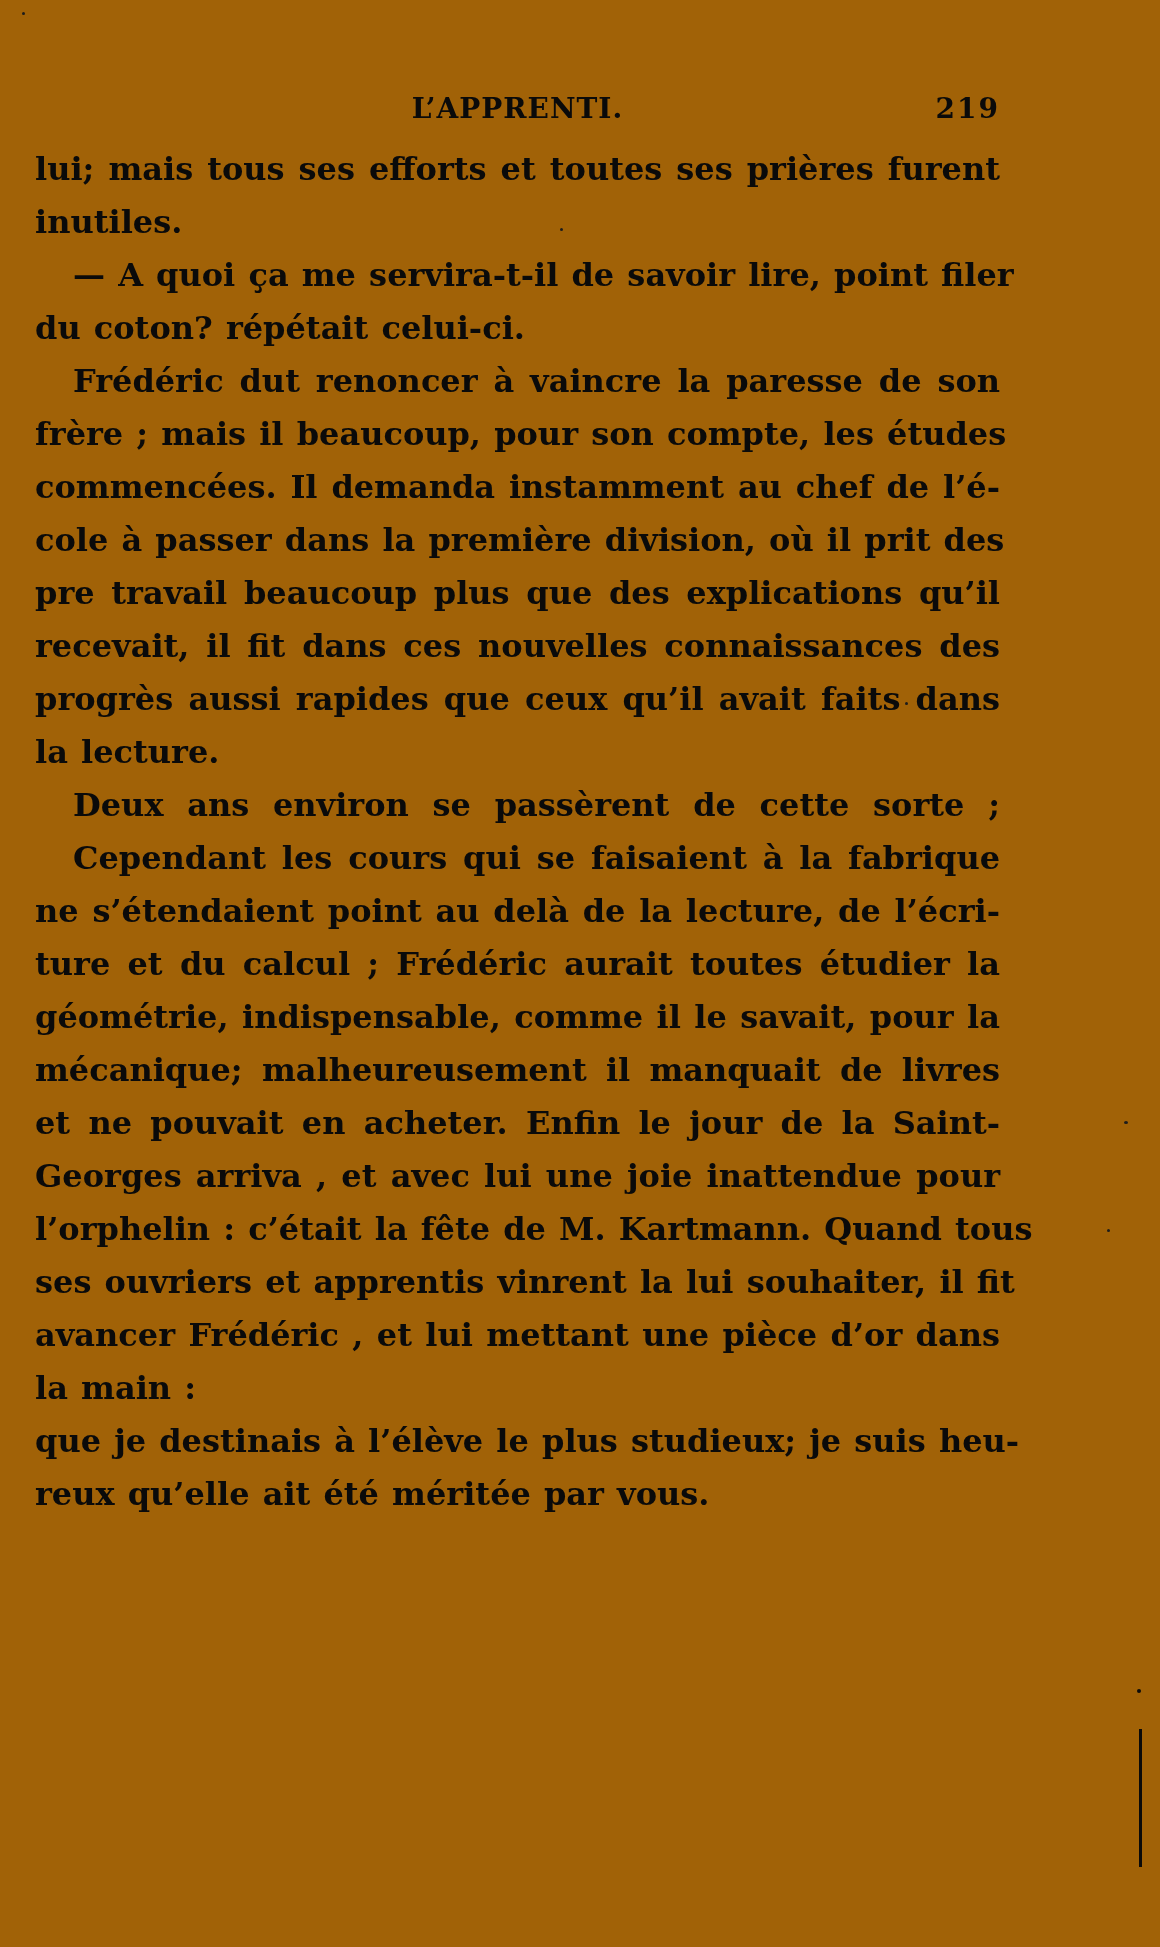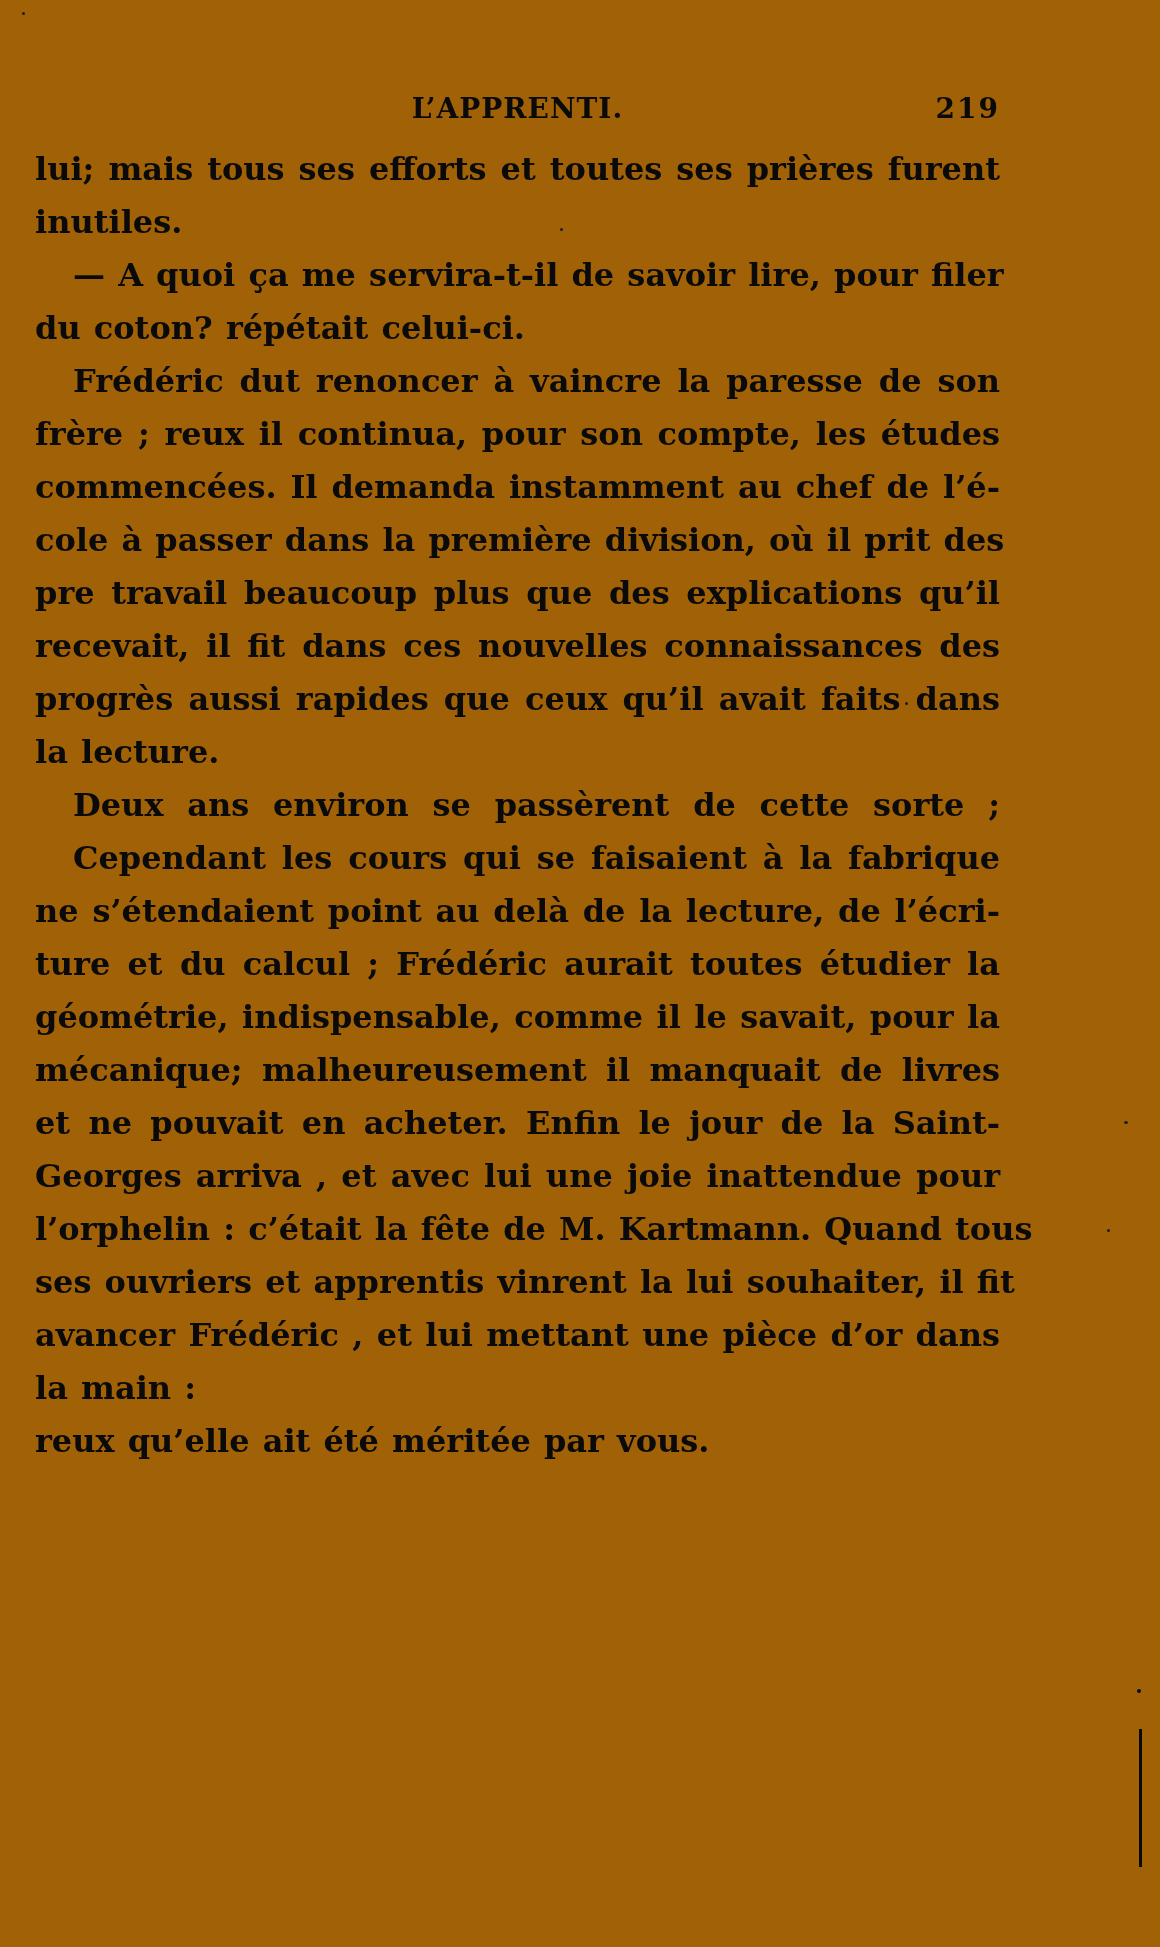--- a/index.html
+++ b/index.html
@@ -59,26 +59,26 @@
     <span class="running-title">L’APPRENTI.</span>
     <span class="page-number">219</span>
   </div>
 
   <div class="text-column">
       <div class="para">
         <div class="line">lui; mais tous ses efforts et toutes ses prières furent</div>
         <div class="line end">inutiles.</div>
       </div>
       <div class="para">
-        <div class="line indent">— A quoi ça me servira-t-il de savoir lire, pour filer</div>
+        <div class="line indent">— A quoi ça me servira-t-il de savoir lire, point filer</div>
         <div class="line end">du coton? répétait celui-ci.</div>
       </div>
       <div class="para">
         <div class="line indent">Frédéric dut renoncer à vaincre la paresse de son</div>
-        <div class="line">frère ; reux il continua, pour son compte, les études</div>
+        <div class="line">frère ; mais il beaucoup, pour son compte, les études</div>
         <div class="line">commencées. Il demanda instamment au chef de l’é-</div>
         <div class="line">cole à passer dans la première division, où il prit des</div>
         <div class="line">pre travail beaucoup plus que des explications qu’il</div>
         <div class="line">recevait, il fit dans ces nouvelles connaissances des</div>
         <div class="line">progrès aussi rapides que ceux qu’il avait faits dans</div>
         <div class="line end">la lecture.</div>
       </div>
       <div class="para">
         <div class="line indent">Deux ans environ se passèrent de cette sorte ;</div>
       </div>
@@ -89,20 +89,21 @@
         <div class="line">géométrie, indispensable, comme il le savait, pour la</div>
         <div class="line">mécanique; malheureusement il manquait de livres</div>
         <div class="line">et ne pouvait en acheter. Enfin le jour de la Saint-</div>
         <div class="line">Georges arriva , et avec lui une joie inattendue pour</div>
         <div class="line">l’orphelin : c’était la fête de M. Kartmann. Quand tous</div>
         <div class="line">ses ouvriers et apprentis vinrent la lui souhaiter, il fit</div>
         <div class="line">avancer Frédéric , et lui mettant une pièce d’or dans</div>
         <div class="line end">la main :</div>
       </div>
       <div class="para">
+        <div class="line">que je destinais à l’élève le plus studieux; je suis heu-</div>
         <div class="line end">reux qu’elle ait été méritée par vous.</div>
       </div>
     </div>
 
   <div class="artifact artifact-vline"></div>
   <div class="artifact artifact-dot"></div>
   <div class="speck speck-1"></div>
   <div class="speck speck-2"></div>
   <div class="speck speck-3"></div>
   <div class="speck speck-4"></div>

